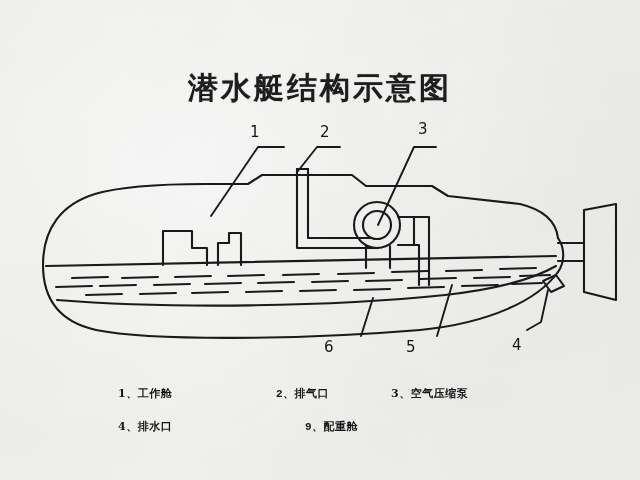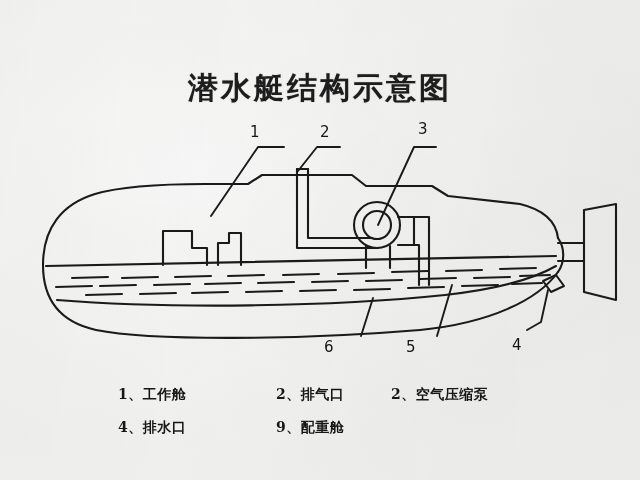--- a/index.html
+++ b/index.html
@@ -44,33 +44,33 @@
   #diagram {
     position: absolute;
     left: 0;
     top: 0;
   }
   .legend {
     position: absolute;
     left: 118px;
     width: 430px;
     font-family: "DejaVu Serif", "Liberation Serif", serif;
-    font-size: 14px;
+    font-size: 11px;
     font-weight: 700;
     color: #171717;
     display: flex;
   }
   #legend-row-0 { top: 386px; }
-  #legend-row-1 { top: 419px; }
+  #legend-row-1 { top: 419px; gap: 29px; }
   .legend-cell {
     white-space: nowrap;
     letter-spacing: 0.5px;
   }
   .legend-cell:nth-child(1) { width: 158px; }
-  .legend-cell:nth-child(2) { width: 115px; }
+  .legend-cell:nth-child(2) { width: 115px; font-family: Liberation Mono, monospace; }
   .legend-cell:nth-child(3) { width: 157px; }
   .callout-num {
     position: absolute;
     font-family: "DejaVu Sans", "Liberation Sans", sans-serif;
     font-size: 15px;
     font-weight: 400;
     color: #161616;
   }
 </style>
 </head>
@@ -205,20 +205,20 @@
   <div class="callout-num" style="left:250px; top:123px;">1</div>
   <div class="callout-num" style="left:320px; top:123px;">2</div>
   <div class="callout-num" style="left:418px; top:120px;">3</div>
   <div class="callout-num" style="left:512px; top:336px;">4</div>
   <div class="callout-num" style="left:406px; top:338px;">5</div>
   <div class="callout-num" style="left:324px; top:338px;">6</div>
 
   <div class="legend" id="legend-row-0">
     <span class="legend-cell">1、工作舱</span>
     <span class="legend-cell">2、排气口</span>
-    <span class="legend-cell">2、空气压缩泵</span>
+    <span class="legend-cell">3、空气压缩泵</span>
   </div>
   <div class="legend" id="legend-row-1">
     <span class="legend-cell">4、排水口</span>
     <span class="legend-cell">9、配重舱</span>
   </div>
 
 </div>
 
 </body></html>

